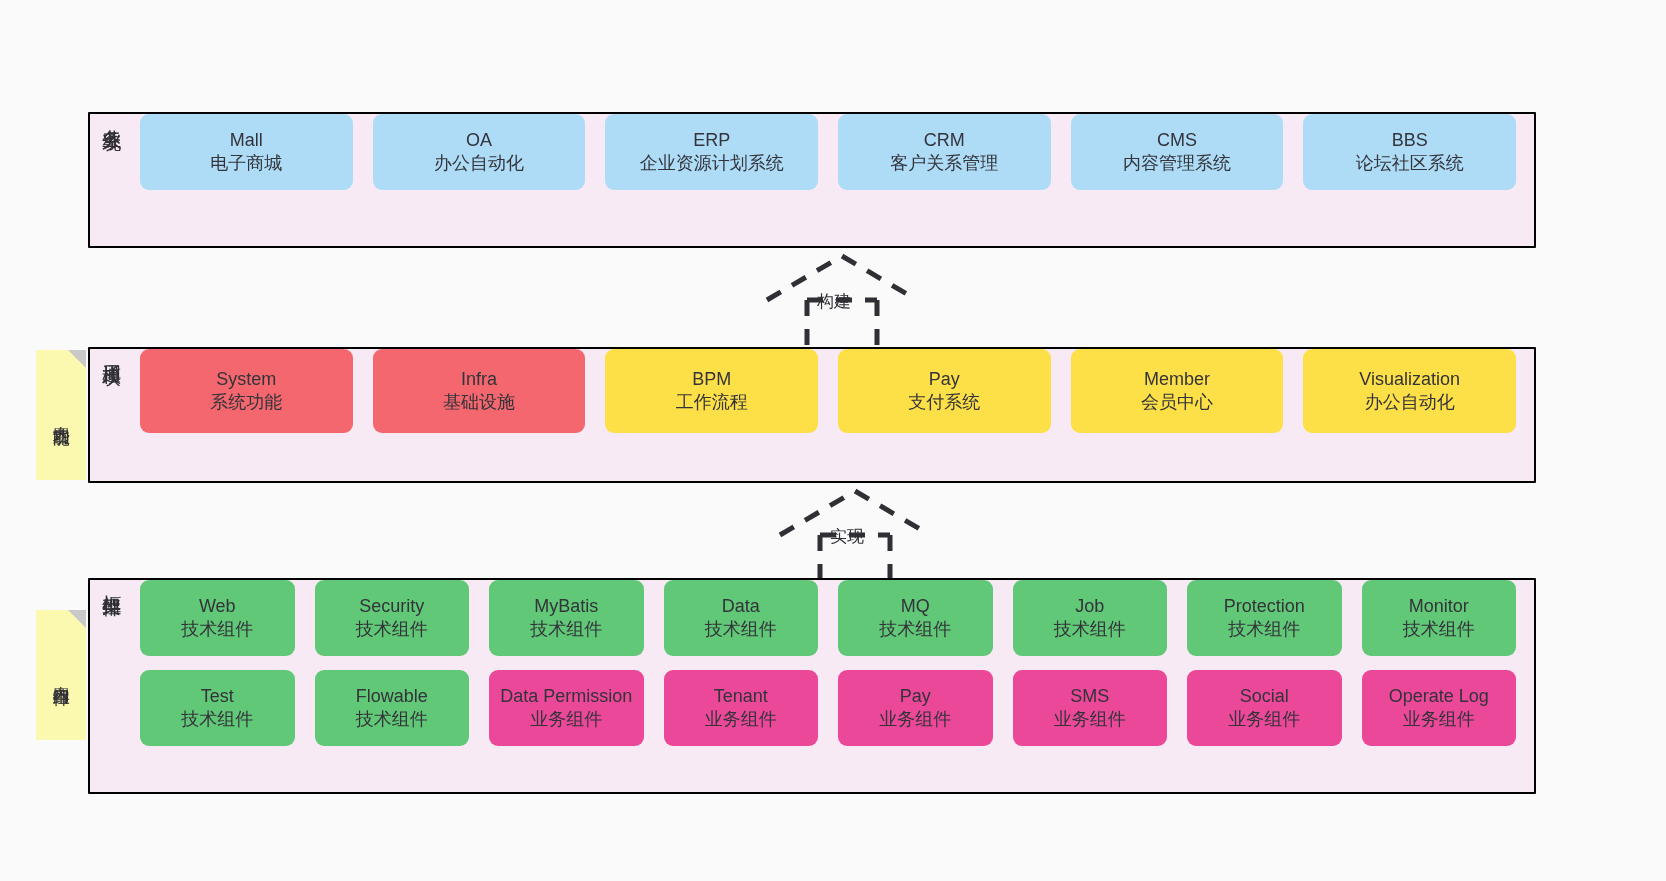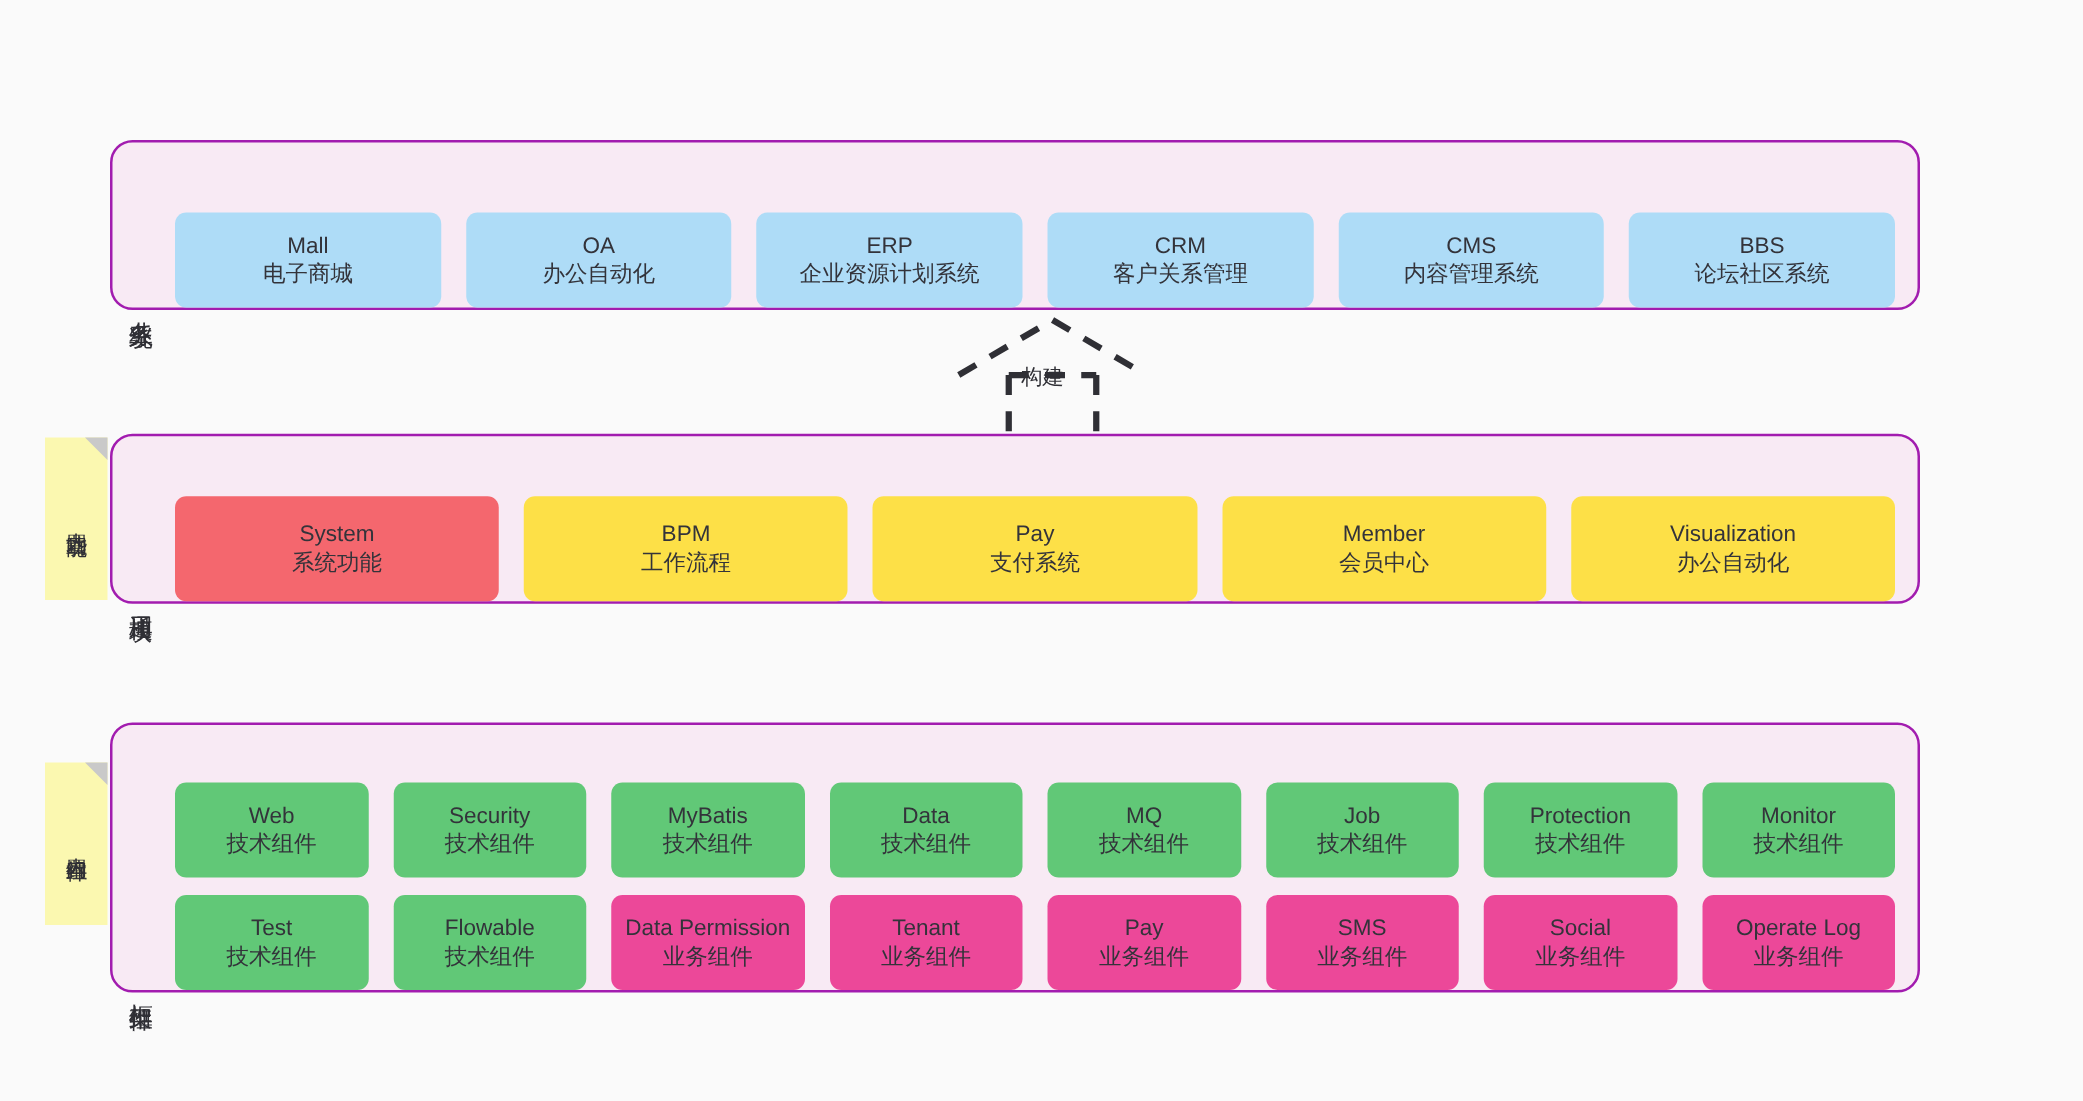--- a/index.html
+++ b/index.html
@@ -18,25 +18,25 @@
 
   #canvas {
     position: absolute;
     inset: 0;
   }
 
   
   .layer {
     position: absolute;
     background: #f8eaf4;
-    border: 2px solid #a21caf;
-    border-radius: 18px;
+    border: 2px solid #000000;
+    border-radius: 1px;
     box-sizing: border-box;
     display: flex;
-    align-items: flex-end;
+    align-items: flex-start;
   }
 
   .layer-title {
     flex: 0 0 auto;
     width: 44px;
     display: flex;
     align-items: center;
     justify-content: center;
     font-size: 19px;
     line-height: 1.12;
@@ -190,40 +190,51 @@
   </div>
 
   <div class="layer" id="layer-modules">
     <div class="layer-title">通用模块</div>
     <div class="cards">
       <div class="card-row">
         <div class="card c-red">
           <span class="c-name">System</span>
           <span class="c-sub">系统功能</span>
         </div>
+        <div class="card c-red">
+          <span class="c-name">Infra</span>
+          <span class="c-sub">基础设施</span>
+        </div>
         <div class="card c-pink">
           <span class="c-name">BPM</span>
           <span class="c-sub">工作流程</span>
         </div>
         <div class="card c-pink">
           <span class="c-name">Pay</span>
           <span class="c-sub">支付系统</span>
         </div>
         <div class="card c-pink">
           <span class="c-name">Member</span>
           <span class="c-sub">会员中心</span>
         </div>
         <div class="card c-pink">
           <span class="c-name">Visualization</span>
           <span class="c-sub">办公自动化</span>
         </div>
       </div>
     </div>
   </div>
 
+  <div class="arrow" id="arrow-impl">
+    <svg width="175" height="96" viewBox="0 0 175 96" fill="none">
+      <path d="M12 48 L87 4 L162 48" stroke="#2f2f35" stroke-width="5" stroke-dasharray="16 13" fill="none" stroke-linecap="butt"></path>
+      <path d="M52 48 L52 96 M122 48 L122 96 M52 48 L122 48" stroke="#2f2f35" stroke-width="5" stroke-dasharray="16 13" fill="none"></path>
+    </svg>
+    <div class="arrow-label">实现</div>
+  </div>
 
   <div class="layer" id="layer-framework">
     <div class="layer-title">框架组件</div>
     <div class="cards">
 
       <div class="card-row">
         <div class="card c-green">
           <span class="c-name">Web</span>
           <span class="c-sub">技术组件</span>
         </div>

